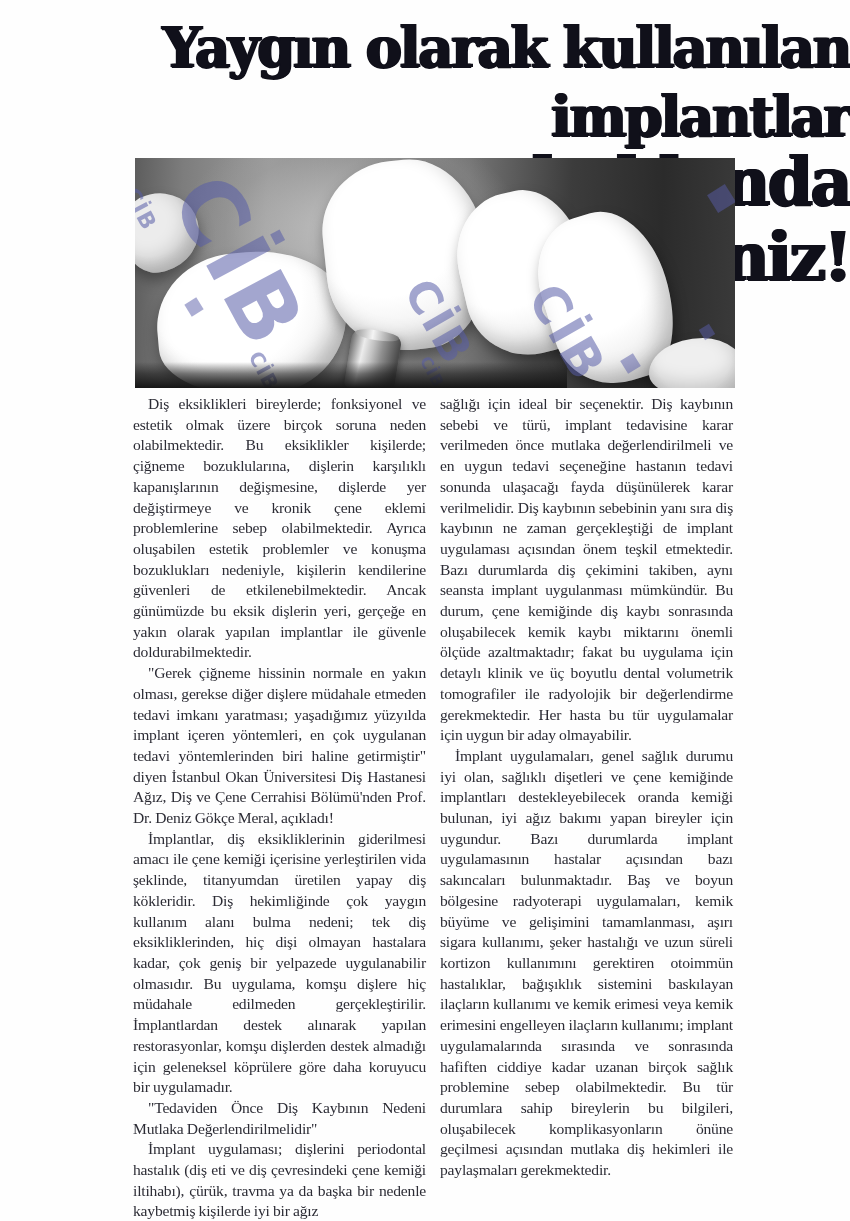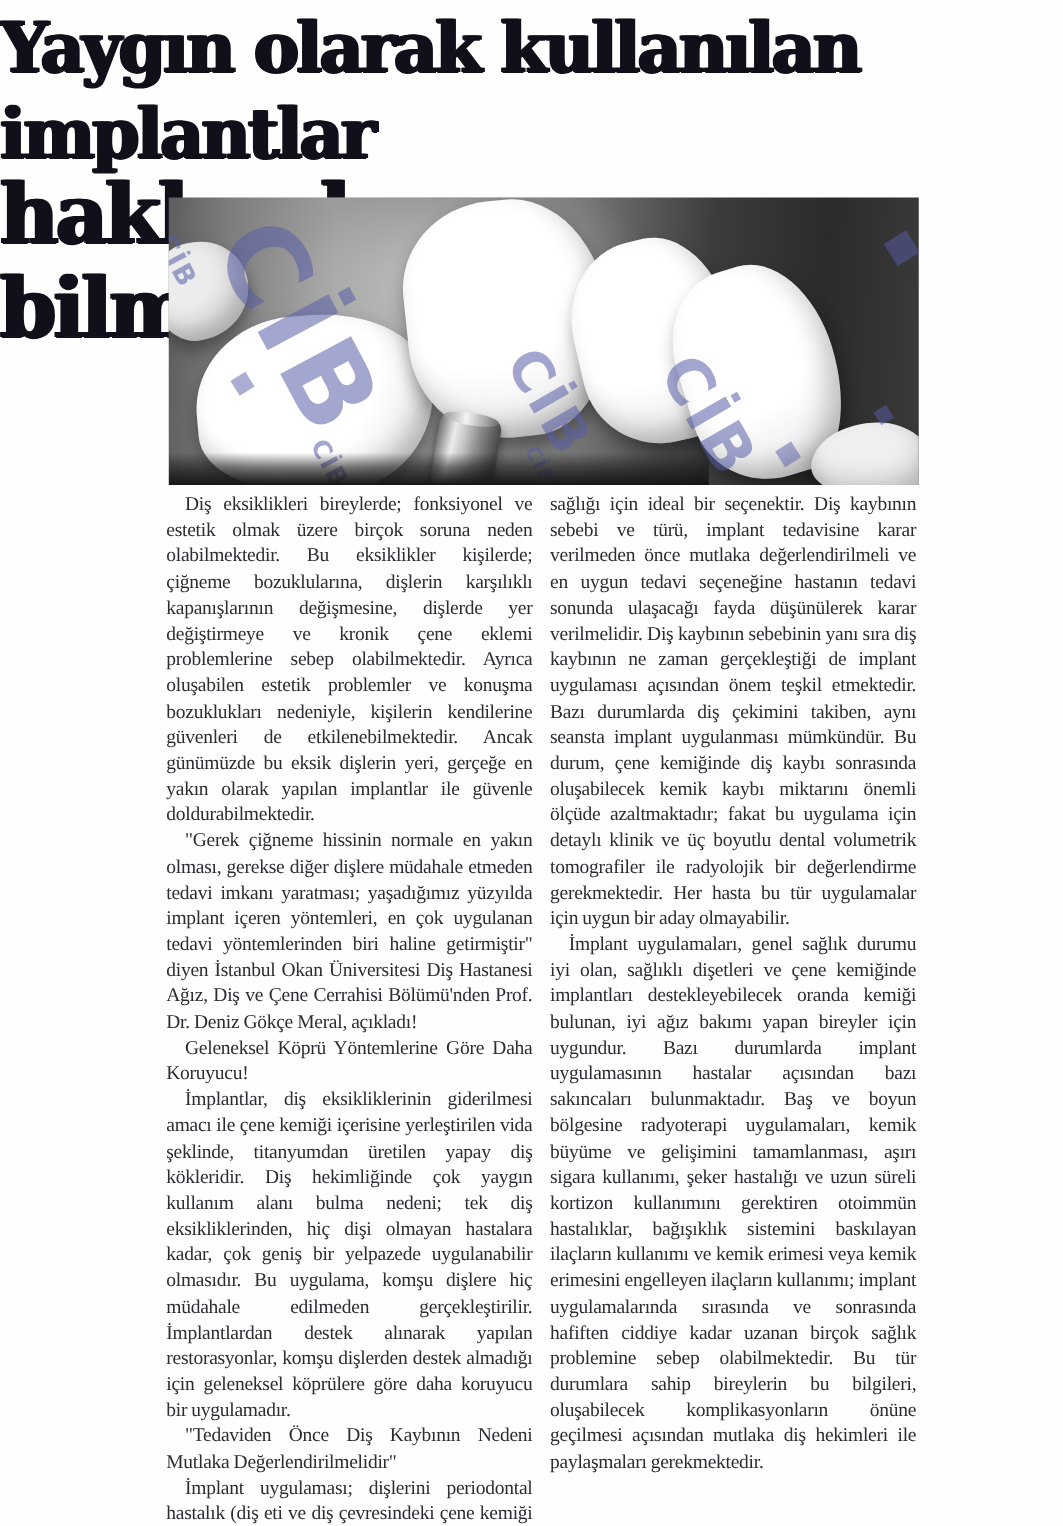--- a/index.html
+++ b/index.html
@@ -5,22 +5,22 @@
   html,body{margin:0;padding:0;}
   body{
     width:850px;height:1221px;position:relative;background:#ffffff;
     font-family:"Liberation Serif","DejaVu Serif",serif;
     -webkit-font-smoothing:antialiased;
   }
   .page{position:absolute;inset:0;background:#fefefe;overflow:hidden;}
 
   
   .headline{
-    position:absolute;top:6px;left:0;width:100%;
-    text-align:left;color:#10101a;
+    position:absolute;top:16px;left:0;width:100%;
+    text-align:right;color:#10101a;
     font-family:"DejaVu Serif","Liberation Serif",serif;font-weight:bold;
   }
   .hl1{
     font-size:54px;line-height:66px;letter-spacing:-2px;
     text-shadow:1.6px 0 0 #10101a,-1.2px 0 0 #10101a,0 .8px 0 #10101a;
     transform:scaleY(1.04);
   }
   .hl2{
     font-size:64px;line-height:72px;letter-spacing:-2px;
     text-shadow:1.8px 0 0 #10101a,-1.4px 0 0 #10101a,0 1px 0 #10101a;
@@ -121,21 +121,20 @@
     <span class="wm-sq sq2"></span>
     <span class="wm-sq sq3"></span>
     <span class="wm-sq sq4"></span>
   </figure>
 
   <main class="body">
 
     <div class="col">
       <p class="para">Diş eksiklikleri bireylerde; fonksiyonel ve estetik olmak üzere birçok soruna neden olabilmektedir. Bu eksiklikler kişilerde; çiğneme bozuklularına, dişlerin karşılıklı kapanışlarının değişmesine, dişlerde yer değiştirmeye ve kronik çene eklemi problemlerine sebep olabilmektedir. Ayrıca oluşabilen estetik problemler ve konuşma bozuklukları nedeniyle, kişilerin kendilerine güvenleri de etkilenebilmektedir. Ancak günümüzde bu eksik dişlerin yeri, gerçeğe en yakın olarak yapılan implantlar ile güvenle doldurabilmektedir.</p>
       <p class="para">"Gerek çiğneme hissinin normale en yakın olması, gerekse diğer dişlere müdahale etmeden tedavi imkanı yaratması; yaşadığımız yüzyılda implant içeren yöntemleri, en çok uygulanan tedavi yöntemlerinden biri haline getirmiştir" diyen İstanbul Okan Üniversitesi Diş Hastanesi Ağız, Diş ve Çene Cerrahisi Bölümü'nden Prof. Dr. Deniz Gökçe Meral, açıkladı!</p>
-      <p class="para">Geleneksel Köprü Yöntemlerine Göre Daha Koruyucu!</p>
       <p class="para">İmplantlar, diş eksikliklerinin giderilmesi amacı ile çene kemiği içerisine yerleştirilen vida şeklinde, titanyumdan üretilen yapay diş kökleridir. Diş hekimliğinde çok yaygın kullanım alanı bulma nedeni; tek diş eksikliklerinden, hiç dişi olmayan hastalara kadar, çok geniş bir yelpazede uygulanabilir olmasıdır. Bu uygulama, komşu dişlere hiç müdahale edilmeden gerçekleştirilir. İmplantlardan destek alınarak yapılan restorasyonlar, komşu dişlerden destek almadığı için geleneksel köprülere göre daha koruyucu bir uygulamadır.</p>
       <p class="para">"Tedaviden Önce Diş Kaybının Nedeni Mutlaka Değerlendirilmelidir"</p>
       <p class="para">İmplant uygulaması; dişlerini periodontal hastalık (diş eti ve diş çevresindeki çene kemiği iltihabı), çürük, travma ya da başka bir nedenle kaybetmiş kişilerde iyi bir ağız</p>
     </div>
 
     <div class="col">
       <p class="para flush">sağlığı için ideal bir seçenektir. Diş kaybının sebebi ve türü, implant tedavisine karar verilmeden önce mutlaka değerlendirilmeli ve en uygun tedavi seçeneğine hastanın tedavi sonunda ulaşacağı fayda düşünülerek karar verilmelidir. Diş kaybının sebebinin yanı sıra diş kaybının ne zaman gerçekleştiği de implant uygulaması açısından önem teşkil etmektedir. Bazı durumlarda diş çekimini takiben, aynı seansta implant uygulanması mümkündür. Bu durum, çene kemiğinde diş kaybı sonrasında oluşabilecek kemik kaybı miktarını önemli ölçüde azaltmaktadır; fakat bu uygulama için detaylı klinik ve üç boyutlu dental volumetrik tomografiler ile radyolojik bir değerlendirme gerekmektedir. Her hasta bu tür uygulamalar için uygun bir aday olmayabilir.</p>
       <p class="para">İmplant uygulamaları, genel sağlık durumu iyi olan, sağlıklı dişetleri ve çene kemiğinde implantları destekleyebilecek oranda kemiği bulunan, iyi ağız bakımı yapan bireyler için uygundur. Bazı durumlarda implant uygulamasının hastalar açısından bazı sakıncaları bulunmaktadır. Baş ve boyun bölgesine radyoterapi uygulamaları, kemik büyüme ve gelişimini tamamlanması, aşırı sigara kullanımı, şeker hastalığı ve uzun süreli kortizon kullanımını gerektiren otoimmün hastalıklar, bağışıklık sistemini baskılayan ilaçların kullanımı ve kemik erimesi veya kemik erimesini engelleyen ilaçların kullanımı; implant uygulamalarında sırasında ve sonrasında hafiften ciddiye kadar uzanan birçok sağlık problemine sebep olabilmektedir. Bu tür durumlara sahip bireylerin bu bilgileri, oluşabilecek komplikasyonların önüne geçilmesi açısından mutlaka diş hekimleri ile paylaşmaları gerekmektedir.</p>
 
     </div>

